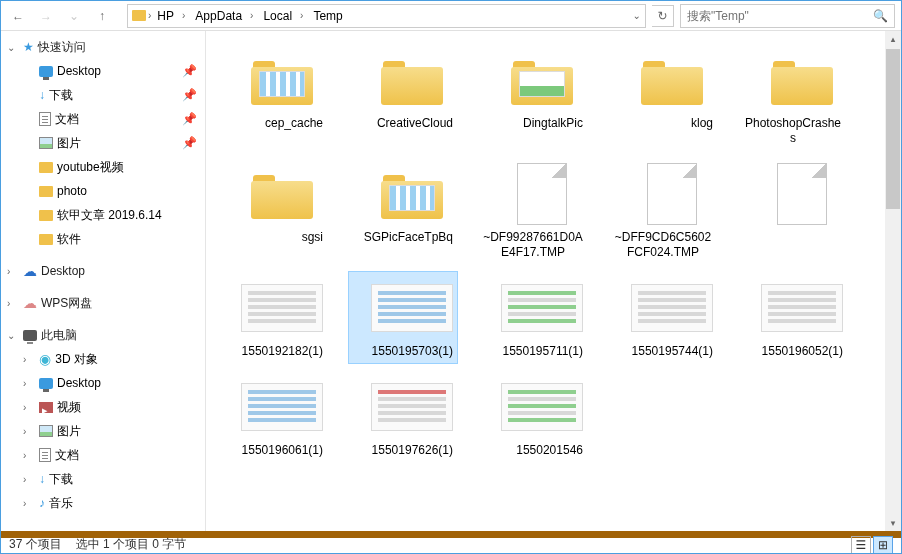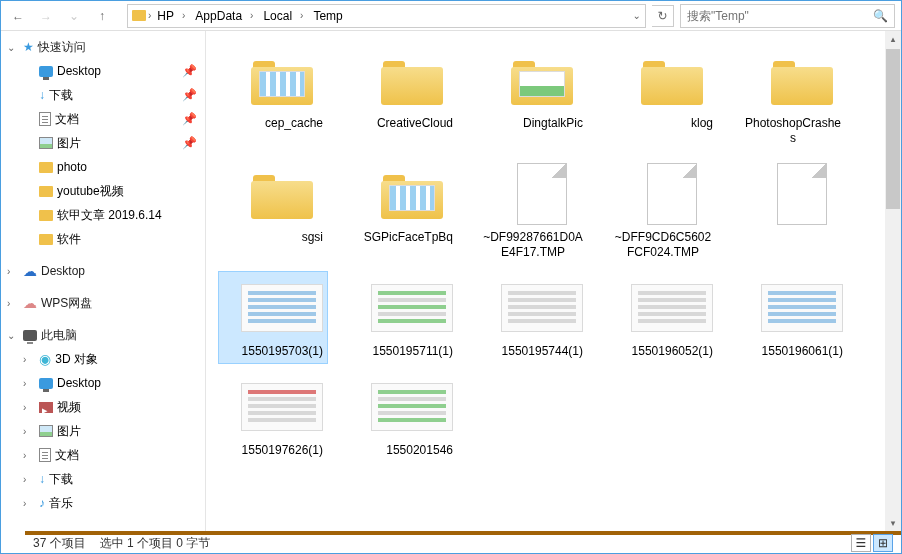--- a/index.html
+++ b/index.html
@@ -18,21 +18,21 @@
 .node{display:flex;align-items:center;height:24px;padding-left:6px;gap:4px;cursor:pointer;}
 .node.l1{padding-left:22px;}
 .node .arrow{width:12px;font-size:10px;color:#666;}
 .node.group{font-weight:normal;color:#222;}
 .content{flex:1;overflow:auto;padding:12px 8px 4px 12px;position:relative;}
 .grid{display:flex;flex-wrap:wrap;gap:6px 20px;align-content:flex-start;}
 .item{width:110px;display:flex;flex-direction:column;align-items:flex-end;cursor:pointer;padding:4px;border:1px solid transparent;}
 .item.selected{background:#cce8ff;border:1px solid #99d1ff;}
 .thumb{width:82px;height:64px;display:flex;align-items:center;justify-content:center;margin-bottom:4px;}
 .label{text-align:center;line-height:1.25;word-break:break-all;max-height:32px;overflow:hidden;}
-.status{height:20px;border-top:4px solid #a16207;display:flex;align-items:center;padding:0 8px;gap:14px;color:#333;justify-content:space-between;margin-left:24px;}
+.status{height:20px;border-top:7px solid #a16207;display:flex;align-items:center;padding:0 8px;gap:14px;color:#333;justify-content:space-between;}
 .status .left{display:flex;gap:14px;}
 .viewbtns{display:flex;gap:2px;}
 .viewbtn{width:20px;height:18px;border:1px solid #b0b0b0;display:flex;align-items:center;justify-content:center;cursor:pointer;}
 .viewbtn.active{background:#cce8ff;border-color:#5aa3e8;}
 
 .ic{display:inline-block;}
 .ic-folder{width:62px;height:50px;position:relative;}
 .ic-folder::before{content:"";position:absolute;top:6px;left:2px;width:22px;height:10px;background:#f0c14b;border-radius:3px 3px 0 0;}
 .ic-folder::after{content:"";position:absolute;top:12px;left:0;width:62px;height:38px;background:linear-gradient(#f7dd8b,#efc24a);border-radius:3px;}
 .ic-folder.preview::after{background:linear-gradient(#f7dd8b,#efc24a);}
@@ -133,26 +133,26 @@
         </div>
         <div class="node l1">
           <span class="arrow"></span>
           <span class="ic-pic"></span>
           <span>图片</span>
           <span style="margin-left:auto;margin-right:8px;color:#888">📌</span>
         </div>
         <div class="node l1">
           <span class="arrow"></span>
           <span class="ic ic-sfolder"></span>
+          <span>youtube视频</span>
+        </div>
+        <div class="node l1">
+          <span class="arrow"></span>
+          <span class="ic ic-sfolder"></span>
           <span>photo</span>
-        </div>
-        <div class="node l1">
-          <span class="arrow"></span>
-          <span class="ic ic-sfolder"></span>
-          <span>youtube视频</span>
         </div>
         <div class="node l1">
           <span class="arrow"></span>
           <span class="ic ic-sfolder"></span>
           <span>软甲文章 2019.6.14</span>
         </div>
         <div class="node l1">
           <span class="arrow"></span>
           <span class="ic ic-sfolder"></span>
           <span>软件</span>
@@ -275,20 +275,34 @@
           <div class="thumb">
             <div class="ic-file"></div>
           </div>
           <div class="label">~DFF9CD6C5602FCF024.TMP</div>
         </div>
         <div class="item">
           <div class="thumb">
             <div class="ic-file"></div>
           </div>
         </div>
+        <div class="item">
+          <div class="thumb">
+            <div class="ic-thumb ">
+              <div class="bars">
+                <span></span>
+                <span></span>
+                <span></span>
+                <span></span>
+                <span></span>
+              </div>
+            </div>
+          </div>
+          <div class="label">1550192182(1)</div>
+        </div>
         <div class="item selected">
           <div class="thumb">
             <div class="ic-thumb blue">
               <div class="bars">
                 <span></span>
                 <span></span>
                 <span></span>
                 <span></span>
                 <span></span>
               </div>

